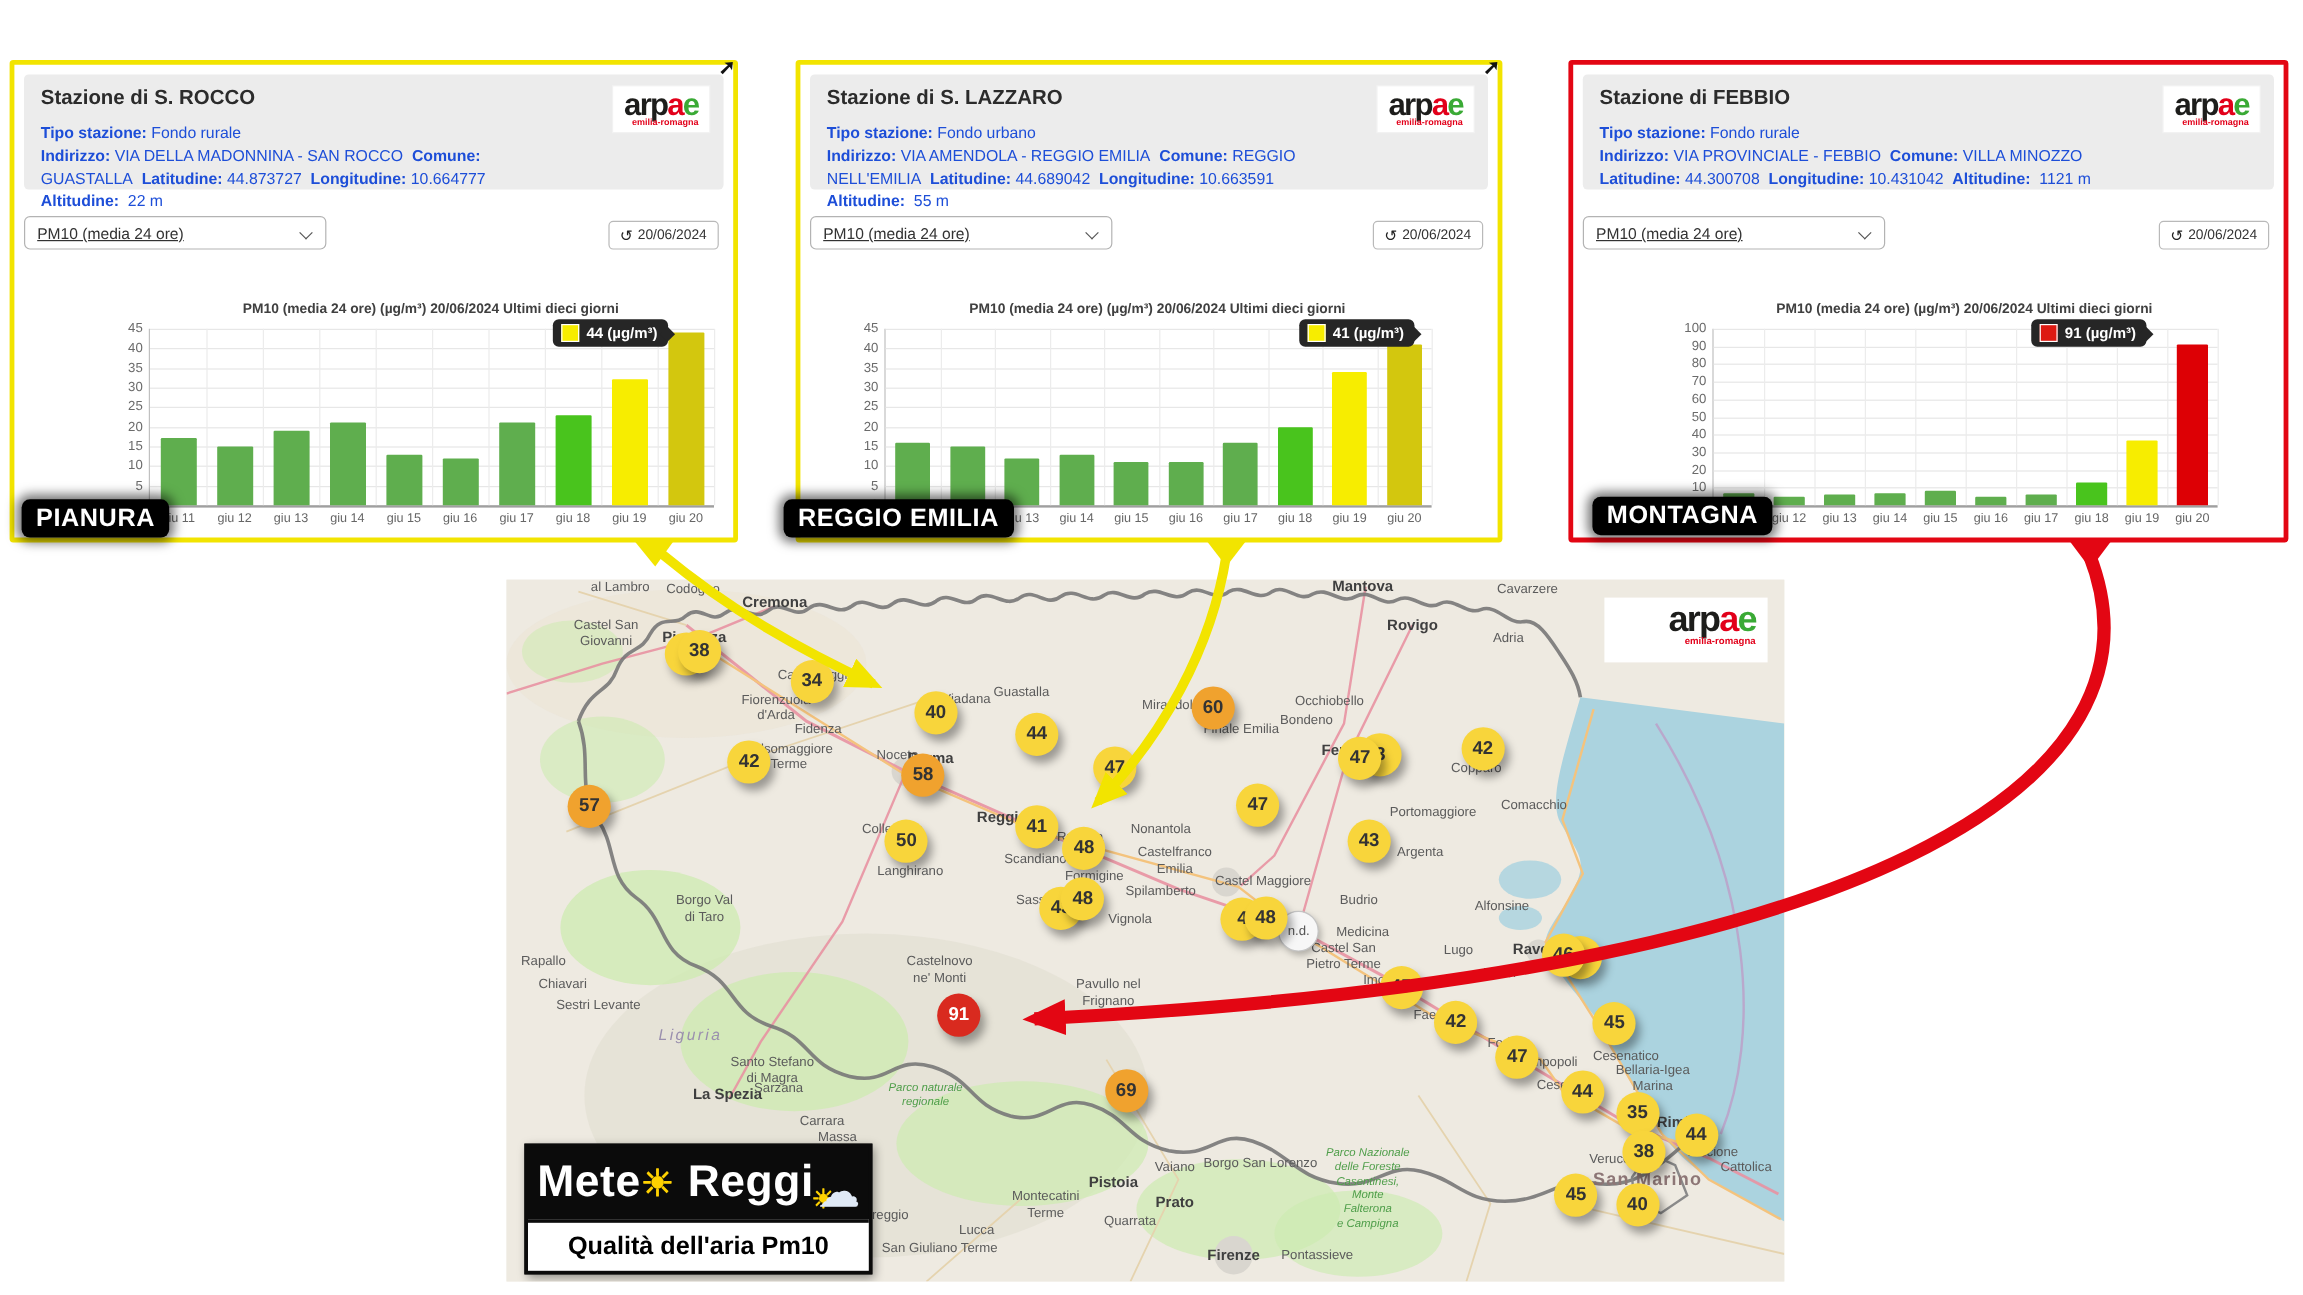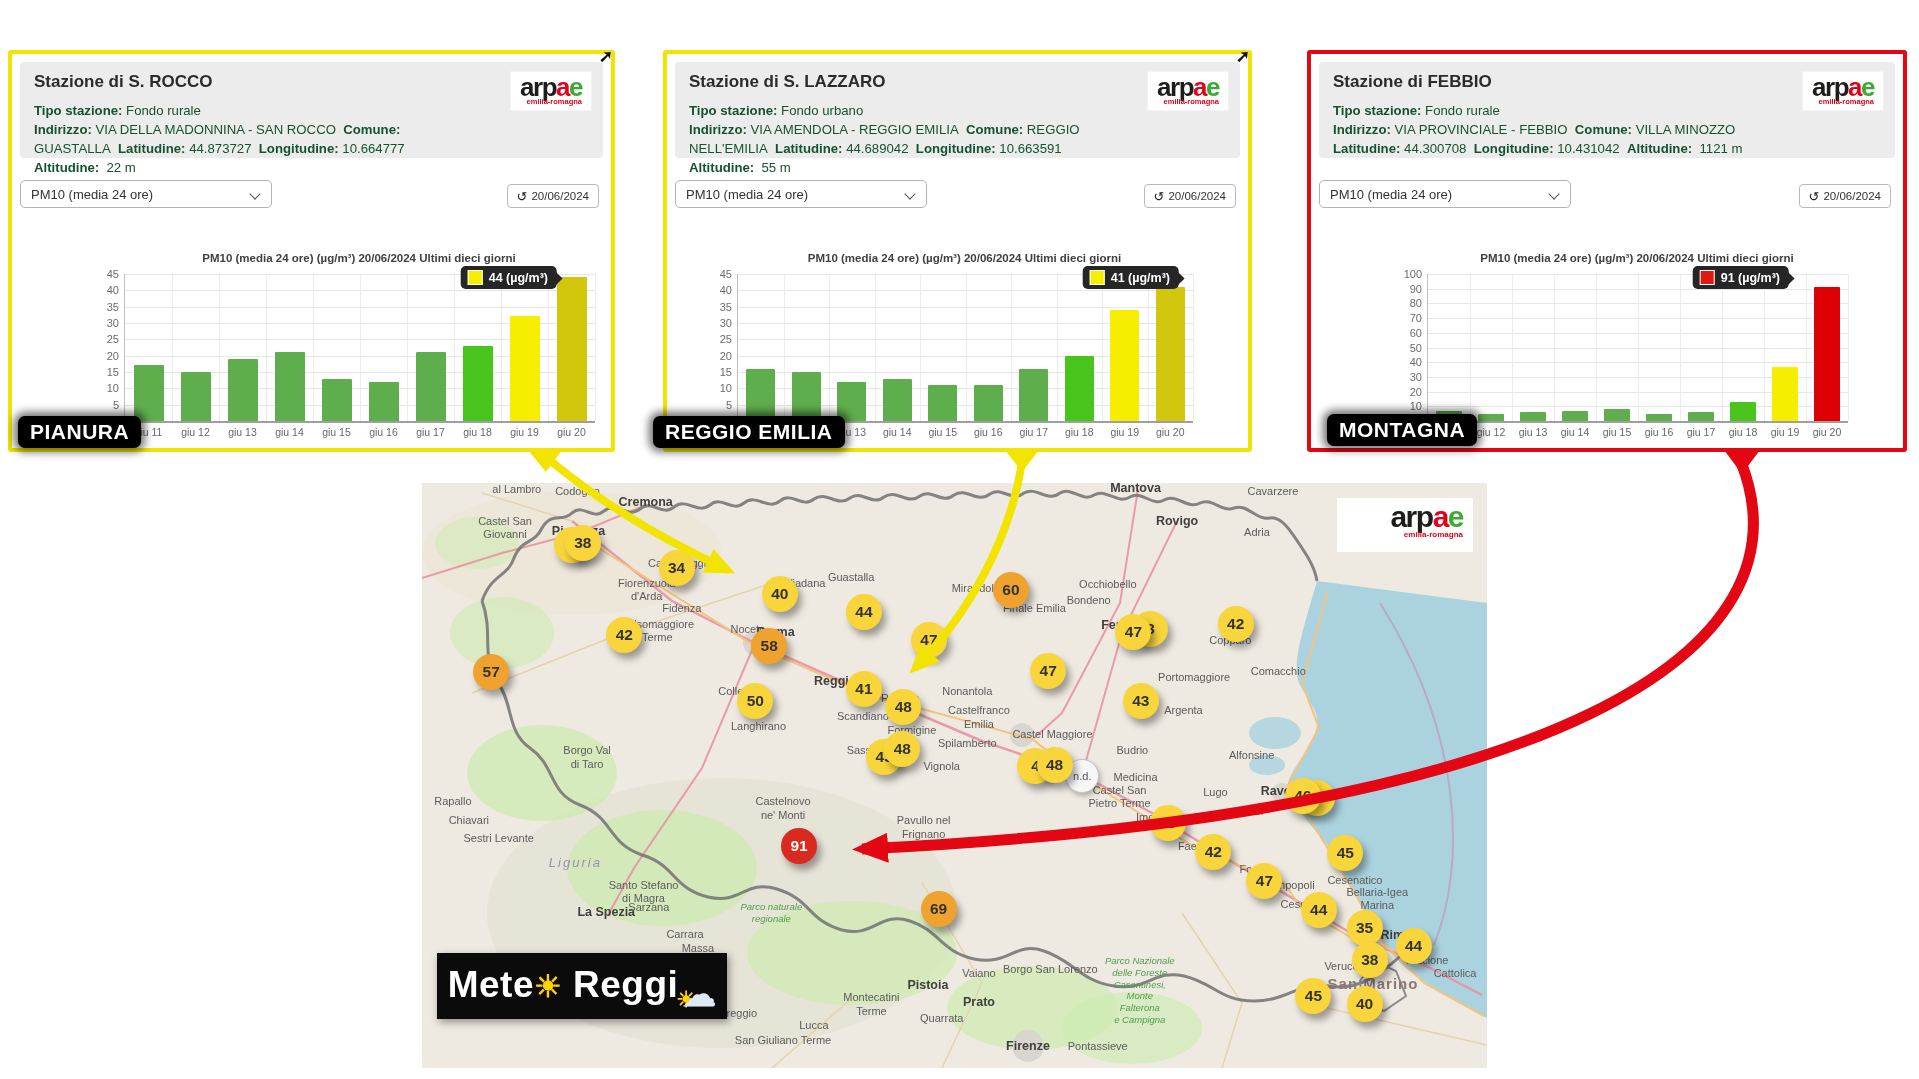--- a/index.html
+++ b/index.html
@@ -5,27 +5,27 @@
   html,body{margin:0;padding:0;background:#fff;}
   body{font-family:"Liberation Sans", sans-serif; width:1919px; height:1079px; overflow:hidden; position:relative;}
   .stage{position:absolute; inset:0; width:1919px; height:1079px; background:#fff;}
 
   
   .panel{position:absolute; top:50px; height:402px; background:#fff; border:4px solid #f2e400; border-radius:3px; box-sizing:border-box; z-index:4;}
   .panel.red{border-color:#e30613;}
   .corner{position:absolute; top:-4px; right:-2px; font-size:17px; font-weight:bold; color:#111; line-height:14px; cursor:pointer; z-index:10;}
   .panel-hdr{position:absolute; left:8px; top:8px; right:8px; height:96px; background:#ececec; border-radius:4px; padding:10px 14px; box-sizing:border-box;}
   .ttl{font-size:17px; font-weight:bold; color:#2b2b2b; margin-bottom:9px;}
-  .dtl{font-size:13.2px; color:#14532d; line-height:1.45; padding-right:120px;}
+  .dtl{font-size:13.2px; color:#1d4ed8; line-height:1.45; padding-right:120px;}
   .dtl b{font-weight:bold;}
   .arpae{position:absolute; right:12px; top:10px; background:#fff; padding:3px 9px 4px; text-align:right; box-shadow:0 0 0 1px #f2f2f2;}
   .arpae .t{font-weight:bold; font-size:26px; letter-spacing:-1.5px; line-height:24px;}
   .arpae .l1{color:#1d1d1b;} .arpae .l2{color:#e2001a;} .arpae .l3{color:#3aaa35;}
   .arpae .sub{font-size:7.5px; color:#e2001a; font-weight:bold; margin-top:-2px;}
-  .dd{position:absolute; left:8px; top:126px; width:252px; height:28px; border:1px solid #b3b3b3; border-radius:5px; background:#fff; font-size:13px; color:#333; line-height:28px; padding-left:10px; box-sizing:border-box; cursor:pointer;}
+  .dd{position:absolute; left:8px; top:126px; width:252px; height:28px; border:1px solid #b3b3b3; border-radius:5px; background:#fff; font-size:13px; color:#333; line-height:28px; padding-left:10px; box-sizing:border-box; cursor:pointer;text-decoration:underline;}
   .chev{position:absolute; right:12px; top:9px; width:7px; height:7px; border-right:1.6px solid #555; border-bottom:1.6px solid #555; transform:rotate(45deg);}
   .datebtn{position:absolute; right:12px; top:130px; height:24px; border:1px solid #b9b9b9; border-radius:4px; background:#fff; font-size:11.5px; color:#333; line-height:22px; padding:0 9px; cursor:pointer; display:flex; align-items:center; gap:4px; box-sizing:border-box;}
   .histicon{font-size:13px; color:#222; line-height:1;}
   .chart-title{position:absolute; font-size:11.5px; font-weight:bold; color:#404040; text-align:center; top:198px;}
   .plot{position:absolute; border-left:1px solid #c0c0c0; border-bottom:2px solid #9f9f9f; box-sizing:content-box;}
   .hgrid{position:absolute; left:0; right:0; height:1px; background:#e7e7e7;}
   .vgrid{position:absolute; top:0; bottom:0; width:1px; background:#ececec;}
   .ytick{position:absolute; width:34px; left:-40px; text-align:right; font-size:11px; color:#6b6b6b; line-height:12px;}
   .xlab{position:absolute; text-align:center; font-size:10.5px; color:#666; top:100%; margin-top:5px;}
   .bar{position:absolute; bottom:0; border-radius:1px 1px 0 0;}
@@ -338,20 +338,21 @@
     <div class="map-arpae">
       <div class="t"><span class="l1" style="color:#1d1d1b">arp</span><span class="l2" style="color:#e2001a">a</span><span class="l3" style="color:#3aaa35">e</span></div>
       <div class="sub">emilia-romagna</div>
     </div>
 
     <div class="meteo">
       <div class="meteo-top">
         <span>Mete</span><span class="sun">☀</span>
         <span>Reggi</span><span class="cloudwrap"><span class="sun2">☀</span><span class="cloud">☁</span></span>
       </div>
+      <div class="meteo-bot">Qualità dell'aria Pm10</div>
     </div>
   <div class="marker y" style="left: 14.1%; top: 10.6%; z-index: 3;">3</div>
       <div class="marker y" style="left: 15.1%; top: 10.3%; z-index: 5;">38</div>
       <div class="marker y" style="left: 23.9%; top: 14.5%; z-index: 6;">34</div>
       <div class="marker y" style="left: 33.6%; top: 19%; z-index: 7;">40</div>
       <div class="marker y" style="left: 19%; top: 26%; z-index: 8;">42</div>
       <div class="marker o" style="left: 32.6%; top: 27.9%; z-index: 9;">58</div>
       <div class="marker y" style="left: 41.5%; top: 22.1%; z-index: 10;">44</div>
       <div class="marker o" style="left: 55.3%; top: 18.3%; z-index: 11;">60</div>
       <div class="marker y" style="left: 47.6%; top: 26.8%; z-index: 12;">47</div>

